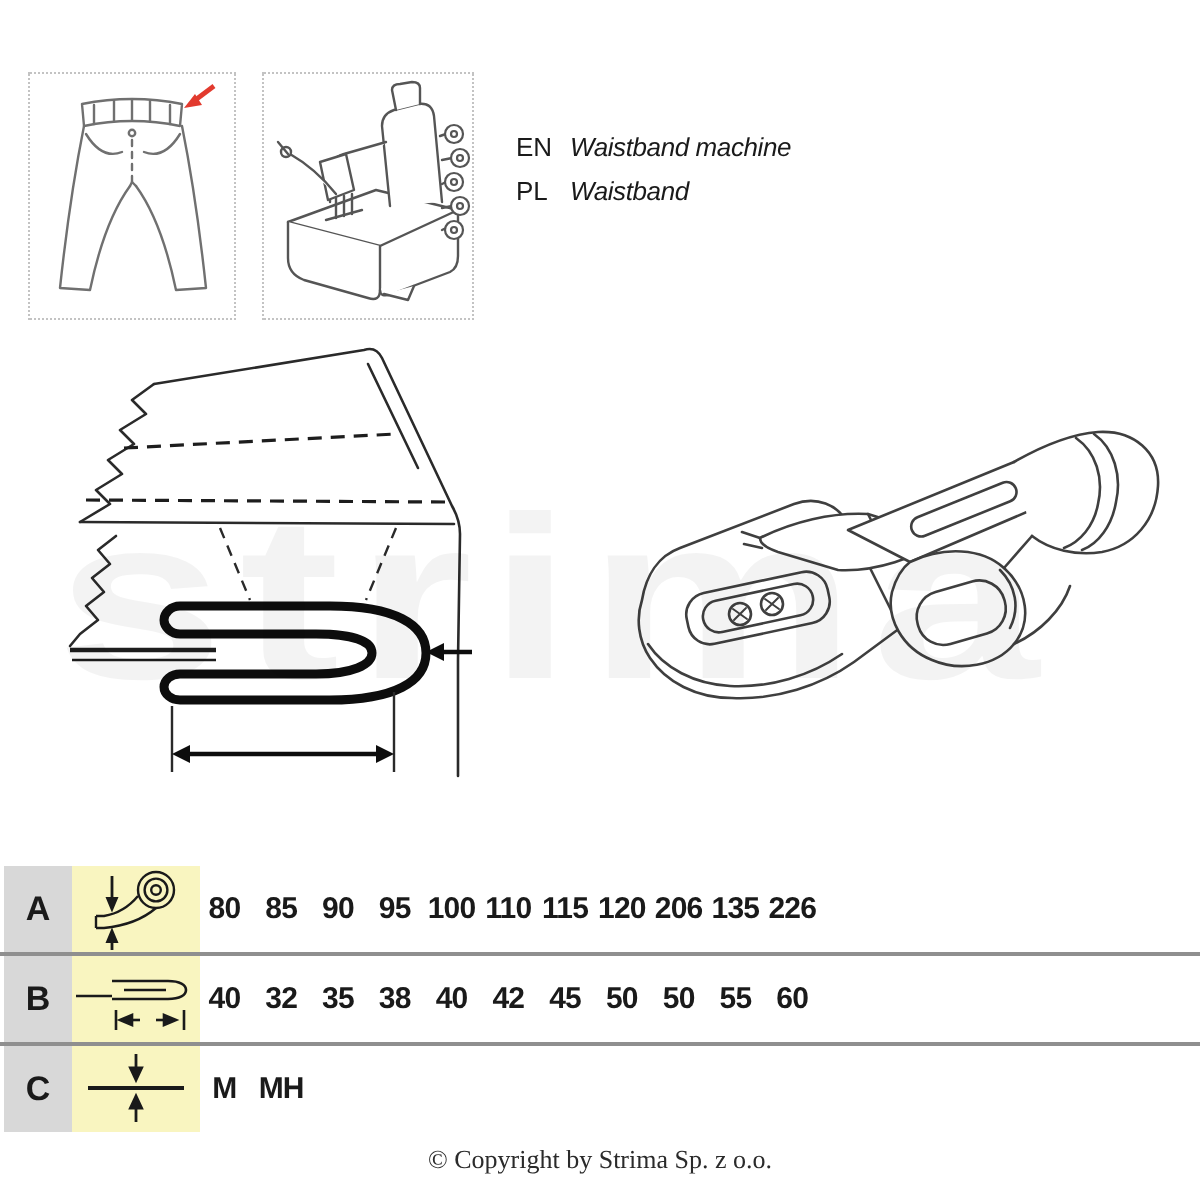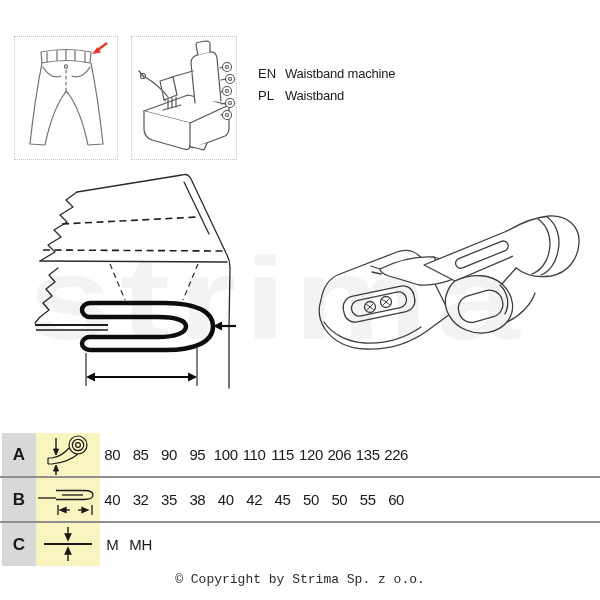--- a/index.html
+++ b/index.html
@@ -8,21 +8,21 @@
 
   
   .picto-box{position:absolute;top:36px;height:124px;border:1px dotted #c3c3c3;background:#fff;box-sizing:border-box;}
   #box-jeans{left:14px;width:104px;}
   #box-machine{left:131px;width:106px;}
 
   
   #lang-block{position:absolute;left:258px;top:62px;}
   .lang-line{display:flex;height:22px;align-items:center;}
   .lang-code{width:27px;font-weight:normal;font-size:13px;flex:0 0 27px;}
-  .lang-text{font-size:13px;letter-spacing:-0.2px;white-space:nowrap;}
+  .lang-text{font-size:13px;letter-spacing:-0.2px;white-space:nowrap;font-style:italic;}
 
   
   #watermark{position:absolute;left:28px;top:232px;width:570px;height:130px;
     font-size:116px;font-weight:bold;letter-spacing:6px;color:#000;opacity:0.045;
     transform:scaleX(1.3);transform-origin:left center;z-index:3;pointer-events:none;
     font-family:"Liberation Sans",sans-serif;}
 
   
   #fold-diagram{position:absolute;left:10px;top:170px;z-index:1;}
   #binder-drawing{position:absolute;left:288px;top:205px;z-index:1;}
@@ -30,25 +30,25 @@
   
   #spec-table{position:absolute;left:0;top:433px;width:600px;z-index:2;}
   .spec-row{position:relative;width:600px;height:43px;}
   .spec-row + .spec-row{border-top:2px solid #8f8f8f;}
   .key-cell{position:absolute;left:2px;top:0;width:34px;height:100%;
     background:#d8d8d8;display:flex;align-items:center;justify-content:center;
     font-weight:bold;font-size:17px;}
   .icon-cell{position:absolute;left:36px;top:0;width:64px;height:100%;
     background:#f9f5c0;display:flex;align-items:center;justify-content:center;}
   .vals{position:absolute;left:98px;top:0;height:100%;display:flex;align-items:center;}
-  .val{width:28.4px;text-align:center;font-size:15px;font-weight:normal;letter-spacing:-0.4px;}
+  .val{width:28.4px;text-align:center;font-size:15px;font-weight:bold;letter-spacing:-0.4px;}
 
   
   #copyright{position:absolute;left:0;top:572px;width:600px;text-align:center;
-    font-family:Liberation Mono, monospace;font-size:13px;color:#2b2b2b;}
+    font-family:Liberation Serif, serif;font-size:13px;color:#2b2b2b;}
 
   svg{display:block;}
   text.dimlabel{font-family:"Liberation Sans",sans-serif;font-weight:bold;}
 </style>
 </head>
 <body>
 
 <div class="picto-box" id="box-jeans">
   <svg width="102" height="122" viewBox="0 0 102 122">
     <g stroke="#707070" stroke-width="1.2" fill="none" stroke-linejoin="round" stroke-linecap="round">

